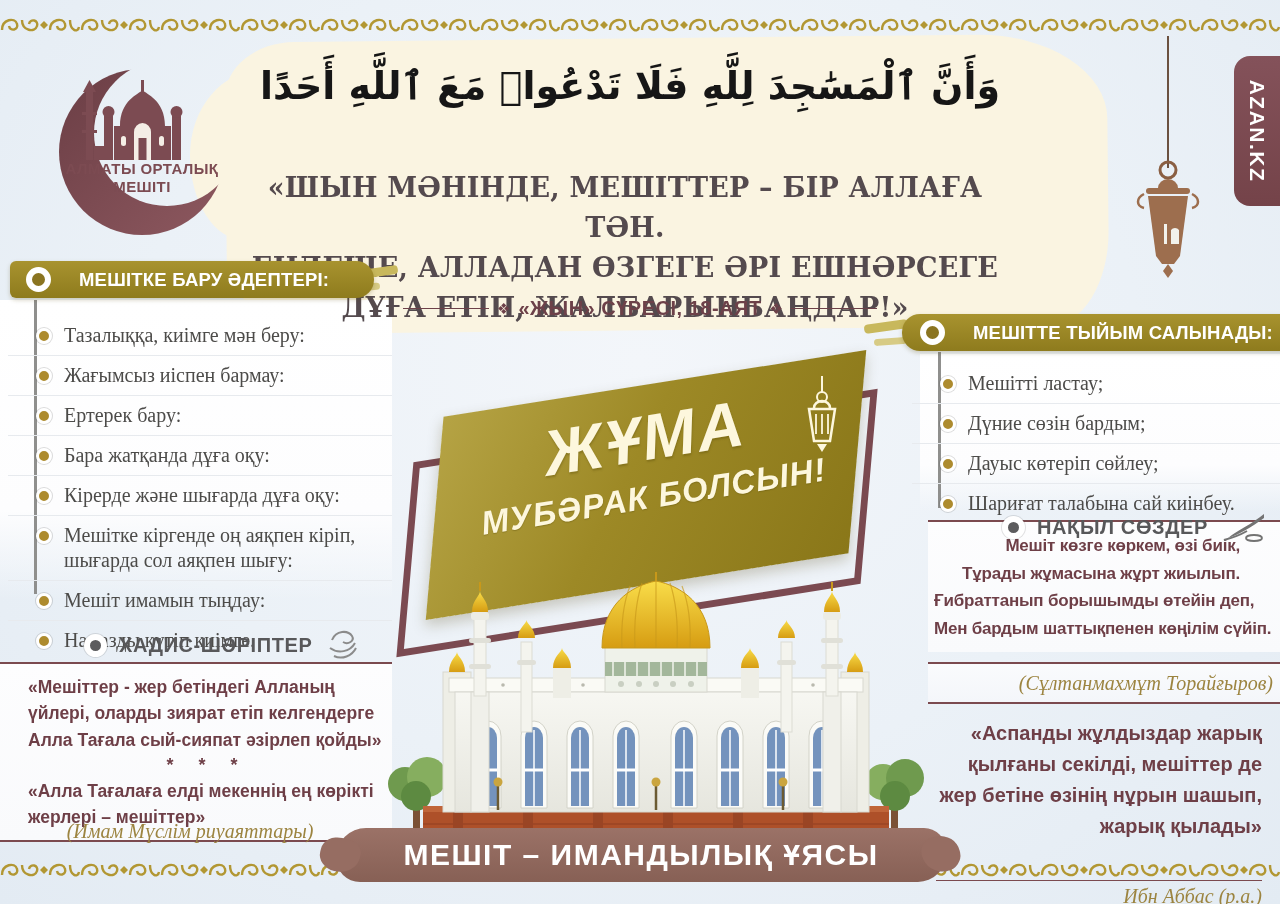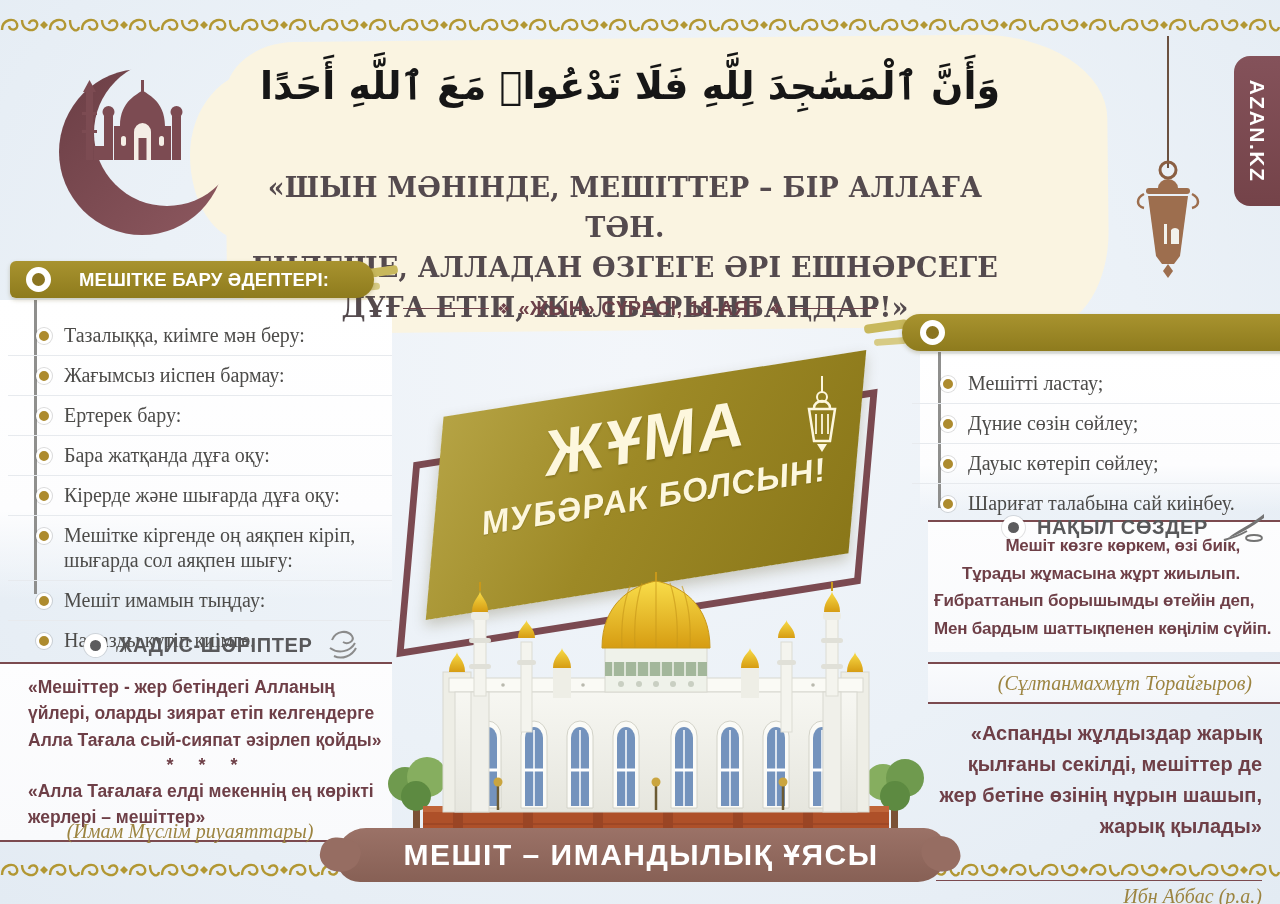--- a/index.html
+++ b/index.html
@@ -88,21 +88,21 @@
     border-top:2px solid #7b4a4f;border-bottom:2px solid #7b4a4f;z-index:2;}
   .hadis-p{left:0;top:662px;width:392px;padding:10px 6px 10px 28px;box-sizing:border-box;}
   .hadis-p .q{font-weight:bold;color:#6e3f47;font-size:17.5px;line-height:1.5;}
   .hadis-p .stars{text-align:center;color:#6e3f47;font-weight:bold;font-size:18px;letter-spacing:10px;margin:2px 0;}
   .attr{font-family:"Liberation Serif", serif;font-style:italic;color:#9c8440;font-size:20px;z-index:3;}
   .hadis-attr{left:0;top:820px;width:380px;text-align:center;}
   .poem-p{left:928px;top:520px;width:352px;padding:10px 40px 10px 6px;box-sizing:border-box;border-bottom:none;text-align:right;}
   .poem-p .pl{font-weight:bold;color:#6e3f47;font-size:17px;line-height:1.62;letter-spacing:-.2px;white-space:nowrap;}
   .poem-attr-strip{left:928px;top:662px;width:352px;height:42px;border-top:2px solid #7b4a4f;border-bottom:2px solid #7b4a4f;
     background:linear-gradient(180deg,#fafbfd,#f4f6fa);display:flex;align-items:center;justify-content:flex-end;
-    padding-right:28px;box-sizing:border-box;z-index:2;}
+    padding-right:7px;box-sizing:border-box;z-index:2;}
   .rquote{left:936px;top:718px;width:326px;text-align:right;font-weight:bold;color:#6e3f47;
     font-size:20px;line-height:1.55;z-index:3;}
   .rquote-attr{left:936px;top:832px;width:326px;text-align:right;border-top:1.5px solid #7b4a4f;padding-top:4px;z-index:3;margin-top:48px;}
   
   .footer-banner{left:336px;top:828px;width:610px;height:54px;z-index:7;
     background:linear-gradient(180deg,#9b7267,#876055);
     border-radius:30px 22px 28px 24px;display:flex;align-items:center;justify-content:center;}
   .footer-banner:before{content:"";position:absolute;left:-16px;top:10px;width:40px;height:34px;background:#966d62;
     border-radius:50% 40% 60% 50%;transform:rotate(14deg);}
   .footer-banner:after{content:"";position:absolute;right:-14px;top:8px;width:38px;height:36px;background:#966d62;
@@ -172,20 +172,24 @@
       <rect x="95" y="26" width="3" height="12"></rect>
       <rect x="48" y="92" width="12" height="14"></rect>
     </g>
     <g fill="#f4eee6">
       <path d="M88,78 a8.5,9 0 0 1 17,0 v28 h-17 Z"></path>
       <rect x="92.5" y="84" width="8" height="22" fill="#7c4b52"></rect>
       <rect x="75" y="82" width="5" height="10" rx="2.5"></rect>
         <rect x="113" y="82" width="5" height="10" rx="2.5"></rect>
     </g>
   </svg>
+  <div class="abs logo-text">
+    <div>АЛМАТЫ ОРТАЛЫҚ</div>
+    <div>МЕШІТІ</div>
+  </div>
 
   <div class="abs azan">
     <span>AZAN.KZ</span>
   </div>
 
   <div class="lantern-line" style="left:1167px;top:36px;height:132px;"></div>
   <svg class="abs" style="left:1126px;top:160px;z-index:2;" width="84" height="118" viewBox="0 0 84 118">
     <circle cx="42" cy="10" r="8" fill="none" stroke="#8a5f43" stroke-width="3"></circle>
     <path d="M32,28 a10,9 0 0 1 20,0 Z" fill="#9d6e4e"></path>
     <rect x="20" y="28" width="44" height="6" rx="3" fill="#9d6e4e"></rect>
@@ -227,29 +231,30 @@
     <li><span class="dot"></span><span>Ертерек бару:</span></li>
     <li><span class="dot"></span><span>Бара жатқанда дұға оқу:</span></li>
     <li><span class="dot"></span><span>Кірерде және шығарда дұға оқу:</span></li>
     <li><span class="dot"></span><span>Мешітке кіргенде оң аяқпен кіріп, шығарда сол аяқпен шығу:</span></li>
     <li><span class="dot"></span><span>Мешіт имамын тыңдау:</span></li>
     <li><span class="dot"></span><span>Намазды күтіп киімге.</span></li>
   </ul>
 
   <div class="band right-band">
     <span class="bcircle"></span>
+    <span class="blabel">МЕШІТТЕ ТЫЙЫМ САЛЫНАДЫ:</span>
   </div>
   <div class="tail t3"></div>
   <div class="tail t4"></div>
 
   <div class="abs panel-r"></div>
   <div class="vline vl-r"></div>
   <ul class="items right-items">
     <li><span class="dot"></span><span>Мешітті ластау;</span></li>
-    <li><span class="dot"></span><span>Дүние сөзін сөйлеу;</span></li>
+    <li><span class="dot"></span><span>Дүние сөзін бардым;</span></li>
     <li><span class="dot"></span><span>Дауыс көтеріп сөйлеу;</span></li>
     <li><span class="dot"></span><span>Шариғат талабына сай киінбеу.</span></li>
   </ul>
 
   <div class="abs cb">
     <div class="cb-outline"></div>
     <div class="cb-gold"></div>
     <div class="cb-text">
       <div class="l1">ЖҰМА</div>
       <div class="l2">МУБӘРАК БОЛСЫН!</div>

